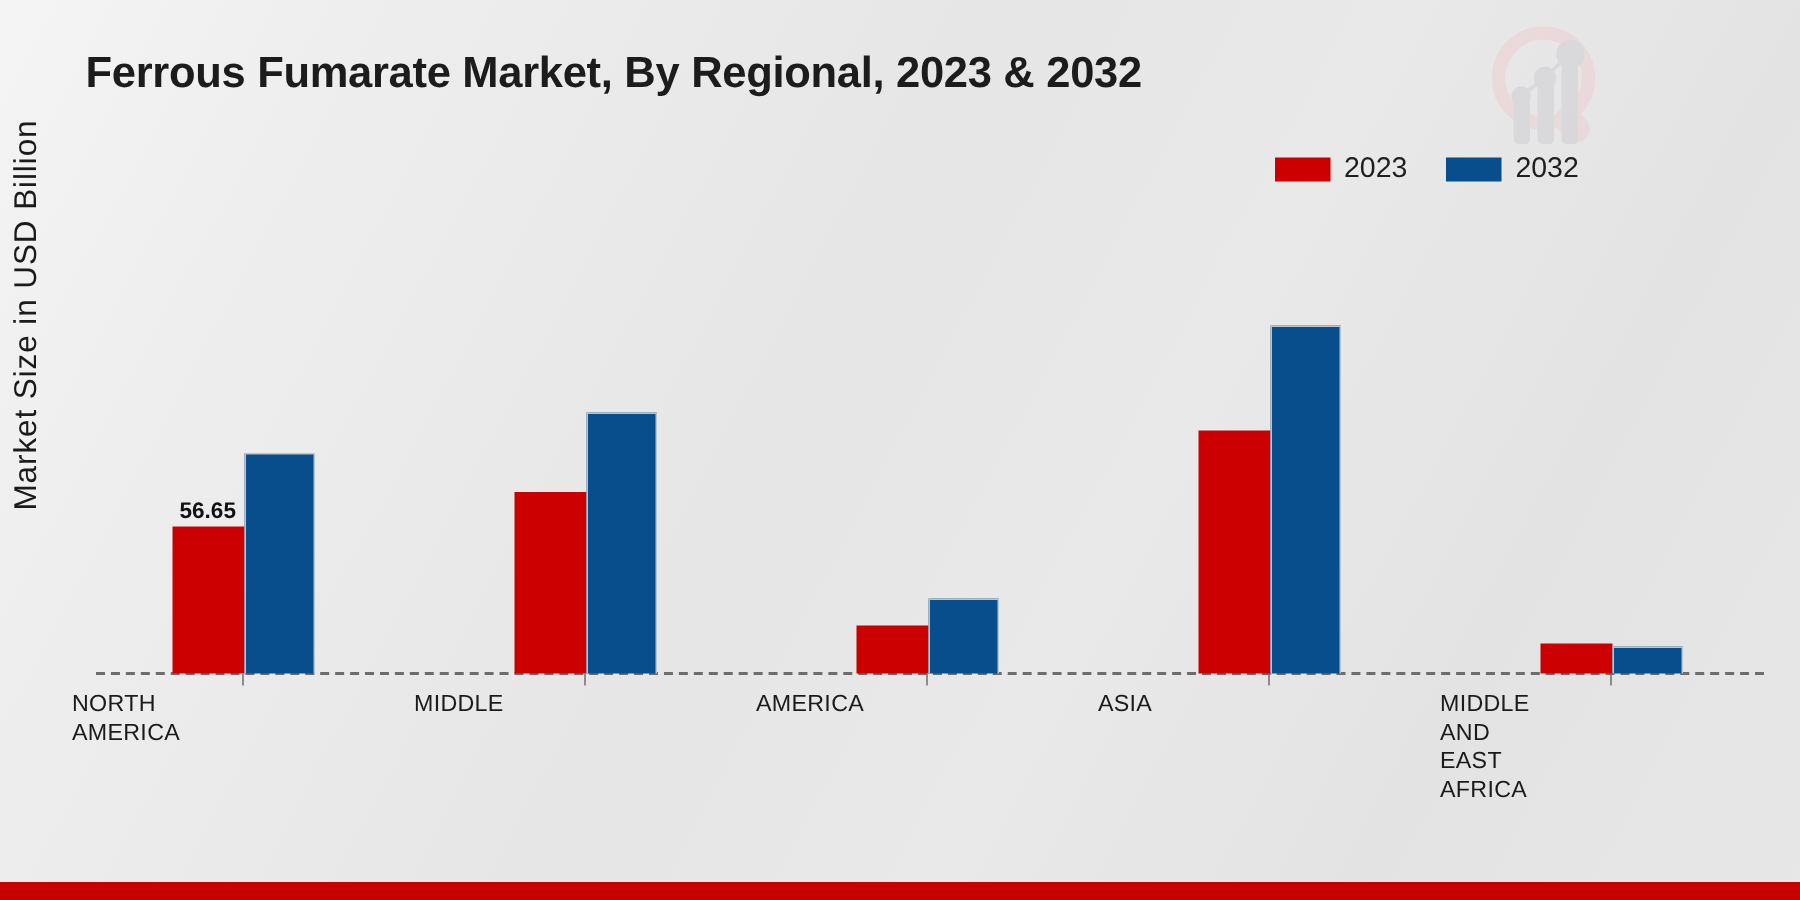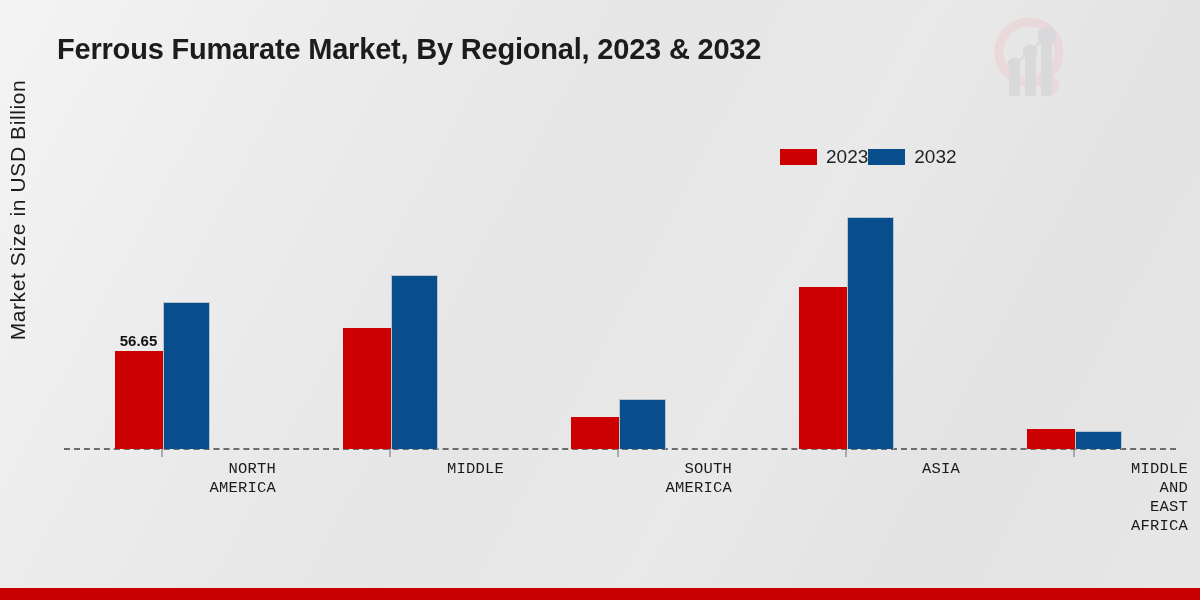--- a/index.html
+++ b/index.html
@@ -22,22 +22,22 @@
     opacity: .55;
   }
   
   #title {
     position: absolute; left: 57px; top: 33px;
     font-size: 29px; font-weight: 700; letter-spacing: -.2px;
     color: #1c1c1c; white-space: nowrap;
   }
   
   #legend {
-    position: absolute; left: 780px; top: 102px;
-    display: flex; align-items: center;  margin-top: 44px;
+    position: absolute; left: 850px; top: 102px;
+    display: flex; align-items: center; gap: 26px;
   }
   .legend-item { display: flex; align-items: center; gap: 9px; }
   .legend-swatch { width: 37px; height: 16px; display: block; }
   .legend-label { font-size: 19px; color: #1f1f1f; }
   
   #y-axis-title {
     position: absolute; left: -152px; top: 198px;
     width: 340px; text-align: center;
     transform: rotate(-90deg);
     font-size: 21px; color: #1b1b1b; letter-spacing: .6px;
@@ -73,22 +73,22 @@
     white-space: nowrap;
   }
   .tick {
     position: absolute; left: 50%; top: 100%;
     width: 1px; height: 8px; background: #6d6d6d;
     transform: translateX(-.5px);
   }
   .cat-label {
     position: absolute; left: 0; right: 0; top: 100%;
     margin-top: 11px;
-    text-align: right; font-size: 15.5px; color: #1b1b1b;
-    line-height: 19px; letter-spacing: .2px; font-family: Liberation Mono, monospace;
+    text-align: left; font-size: 15.5px; color: #1b1b1b;
+    line-height: 19px; letter-spacing: .2px;
   }
   
   #footer-bar {
     position: absolute; left: 0; right: 0; bottom: 0;
     height: 12px; background: #c80000;
   }
 </style>
 </head>
 <body>
 
@@ -149,21 +149,20 @@
             <div>MIDDLE</div>
           </div>
         </div>
         <div class="group">
           <div class="bars">
             <div class="bar y2023" title="2023: 18.6" style="height: 32.3236px; background: rgb(204, 0, 0);"></div>
             <div class="bar y2032" title="2032: 28.7" style="height: 49.8757px; background: rgb(8, 77, 140);"></div>
           </div>
           <span class="tick"></span>
           <div class="cat-label">
-            <div>SOUTH</div>
             <div>AMERICA</div>
           </div>
         </div>
         <div class="group">
           <div class="bars">
             <div class="bar y2023" title="2023: 93.1" style="height: 161.792px; background: rgb(204, 0, 0);"></div>
             <div class="bar y2032" title="2032: 133.5" style="height: 232px; background: rgb(8, 77, 140);"></div>
           </div>
           <span class="tick"></span>
           <div class="cat-label">

